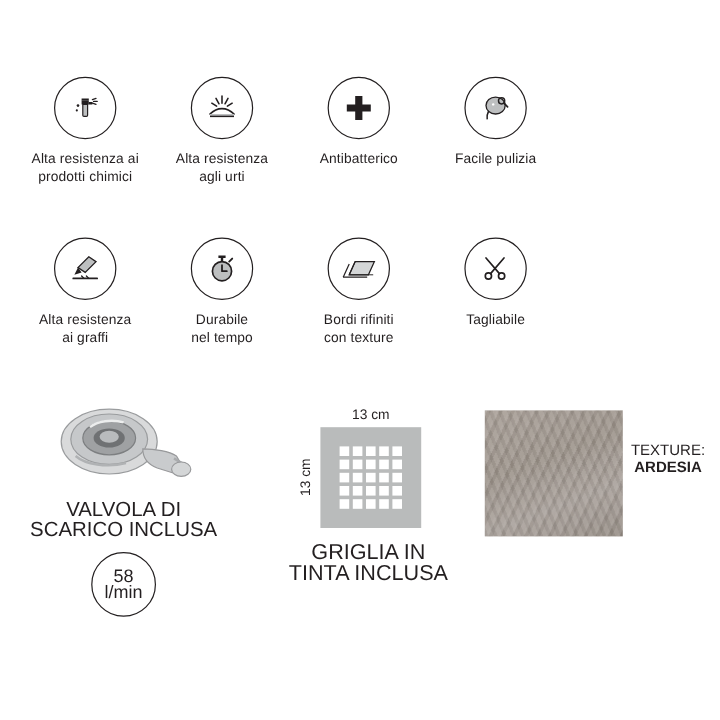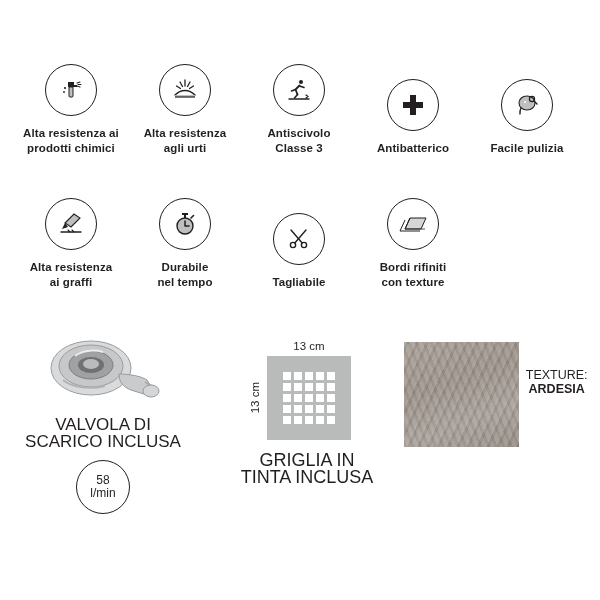--- a/index.html
+++ b/index.html
@@ -18,23 +18,22 @@
   .sheet {
     position: relative;
     width: 600px;
     height: 600px;
     box-sizing: border-box;
   }
 
   
   .features-row {
     display: flex;
-    align-items: flex-end;
+    align-items: flex-start;
     justify-content: flex-start;
-    font-weight: bold;
   }
   .row-one {
     position: absolute;
     top: 64px;
     left: 14px;
     width: 578px;
   }
   .row-two {
     position: absolute;
     top: 198px;
@@ -106,21 +105,21 @@
   .flow-badge {
     margin-top: 10px;
     width: 52px;
     height: 52px;
     border-radius: 50%;
     border: 1.2px solid #231f20;
     display: flex;
     flex-direction: column;
     align-items: center;
     justify-content: center;
-    font-size: 12px;
+    font-size: 15px;
     line-height: 13px;
     background: #fff;
   }
 
   
   .grid-block {
     position: absolute;
     left: 216px;
     top: 4px;
     width: 168px;
@@ -227,35 +226,20 @@
           <path d="M15 5v6M10 7l2.5 4.5M20 7l-2.5 4.5M6.5 11l4 2.5M23.5 11l-4 2.5" stroke="#231f20" stroke-width="1.3" stroke-linecap="round"></path>
           <path d="M5 20c3-3 6-4.5 10-4.5S22 17 25 20" stroke="#231f20" stroke-width="1.4" fill="none" stroke-linecap="round"></path>
           <path d="M5 20h20v2H5z" fill="#bdbfc0"></path>
           <path d="M5 22h20" stroke="#231f20" stroke-width="1.2"></path>
         </svg>
       </div>
       <div class="feature-label">Alta resistenza
 agli urti</div>
     </div>
 
-    <div class="feature">
-      <div class="badge">
-        <svg width="30" height="30" viewBox="0 0 30 30" aria-hidden="true">
-          <circle cx="17" cy="7" r="2" fill="#231f20"></circle>
-          <path d="M15.5 10.5l-4 4 2 5" stroke="#231f20" stroke-width="1.8" fill="none" stroke-linecap="round" stroke-linejoin="round"></path>
-          <path d="M15.5 11l4.5 1.5" stroke="#231f20" stroke-width="1.6" stroke-linecap="round"></path>
-          <path d="M11.5 14.5l-4 1.5" stroke="#231f20" stroke-width="1.6" stroke-linecap="round"></path>
-          <path d="M13.5 19.5l-3 3.5" stroke="#231f20" stroke-width="1.6" stroke-linecap="round"></path>
-          <path d="M5 24h20" stroke="#231f20" stroke-width="1.4" stroke-linecap="round"></path>
-          <path d="M22 20l2 1.5-2 1.5" stroke="#231f20" stroke-width="1.2" fill="none" stroke-linecap="round"></path>
-        </svg>
-      </div>
-      <div class="feature-label">Antiscivolo
-Classe 3</div>
-    </div>
 
     <div class="feature">
       <div class="badge">
         <svg width="30" height="30" viewBox="0 0 30 30" aria-hidden="true">
           <path d="M12 5h6v7h7v6h-7v7h-6v-7H5v-6h7z" fill="#231f20"></path>
         </svg>
       </div>
       <div class="feature-label">Antibatterico</div>
     </div>
 
@@ -294,46 +278,46 @@
         <svg width="30" height="30" viewBox="0 0 30 30" aria-hidden="true">
           <circle cx="15" cy="17" r="8" fill="#bdbfc0" stroke="#231f20" stroke-width="1.4"></circle>
           <path d="M12 4h6v2h-6z" fill="#231f20"></path>
           <path d="M14 6h2v3h-2z" fill="#231f20"></path>
           <path d="M21 9l2.5-2.5" stroke="#231f20" stroke-width="1.6" stroke-linecap="round"></path>
           <path d="M15 12v5h4" stroke="#231f20" stroke-width="1.5" fill="none" stroke-linecap="round" stroke-linejoin="round"></path>
         </svg>
       </div>
       <div class="feature-label">Durabile
 nel tempo</div>
-    </div>
-
-    <div class="feature">
-      <div class="badge">
-        <svg width="30" height="30" viewBox="0 0 30 30" aria-hidden="true">
-          <circle cx="9" cy="21" r="2.6" fill="none" stroke="#231f20" stroke-width="1.4"></circle>
-          <circle cx="20" cy="21" r="2.6" fill="none" stroke="#231f20" stroke-width="1.4"></circle>
-          <path d="M10.8 19L22 6" stroke="#231f20" stroke-width="1.4" stroke-linecap="round"></path>
-          <path d="M18.2 19L7 6" stroke="#231f20" stroke-width="1.4" stroke-linecap="round"></path>
-        </svg>
-      </div>
-      <div class="feature-label">Tagliabile</div>
     </div>
 
     <div class="feature">
       <div class="badge">
         <svg width="34" height="30" viewBox="0 0 34 30" aria-hidden="true">
           <path d="M9 20l5-11h16l-5 11z" fill="#d4d6d7" stroke="#231f20" stroke-width="1"></path>
           <path d="M9 20l5-11" stroke="#231f20" stroke-width="1"></path>
           <path d="M4 22l5-11" stroke="#231f20" stroke-width="1"></path>
           <path d="M4 22h20" stroke="#231f20" stroke-width="1"></path>
           <path d="M9 20h20" stroke="#231f20" stroke-width="0.8"></path>
         </svg>
       </div>
       <div class="feature-label">Bordi rifiniti
 con texture</div>
+    </div>
+
+    <div class="feature">
+      <div class="badge">
+        <svg width="30" height="30" viewBox="0 0 30 30" aria-hidden="true">
+          <circle cx="9" cy="21" r="2.6" fill="none" stroke="#231f20" stroke-width="1.4"></circle>
+          <circle cx="20" cy="21" r="2.6" fill="none" stroke="#231f20" stroke-width="1.4"></circle>
+          <path d="M10.8 19L22 6" stroke="#231f20" stroke-width="1.4" stroke-linecap="round"></path>
+          <path d="M18.2 19L7 6" stroke="#231f20" stroke-width="1.4" stroke-linecap="round"></path>
+        </svg>
+      </div>
+      <div class="feature-label">Tagliabile</div>
     </div>
 
   </div>
 
   <div class="bottom">
 
     <div class="valve-block">
       <div class="valve-img">
         <svg width="140" height="72" viewBox="0 0 140 72" aria-hidden="true">
           <ellipse cx="58" cy="32" rx="40" ry="27" fill="#d9dadb" stroke="#9a9c9e" stroke-width="1"></ellipse>

